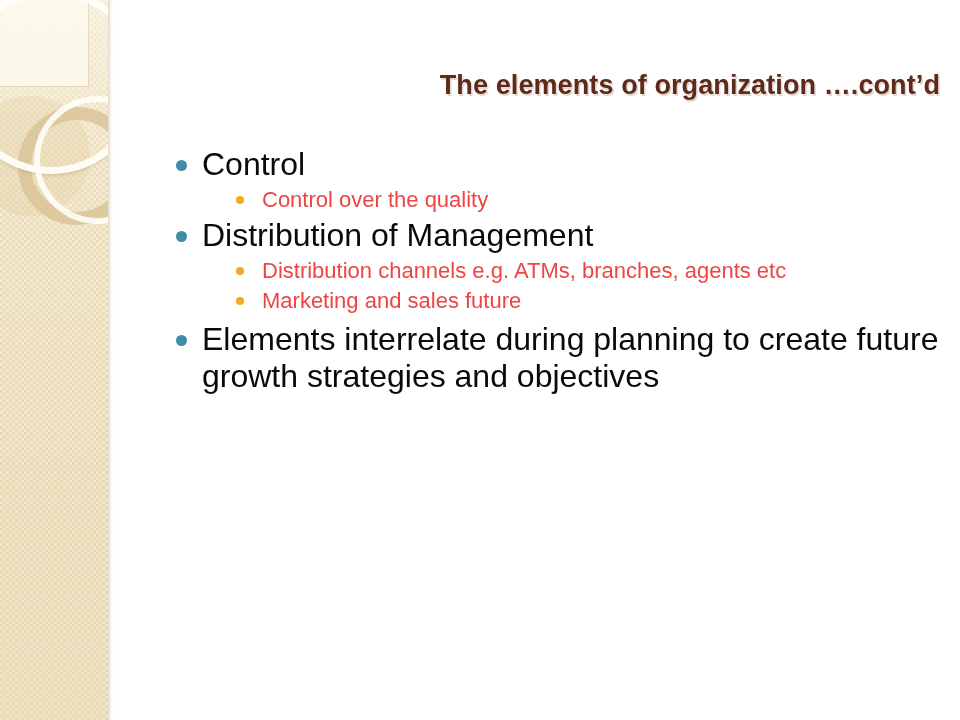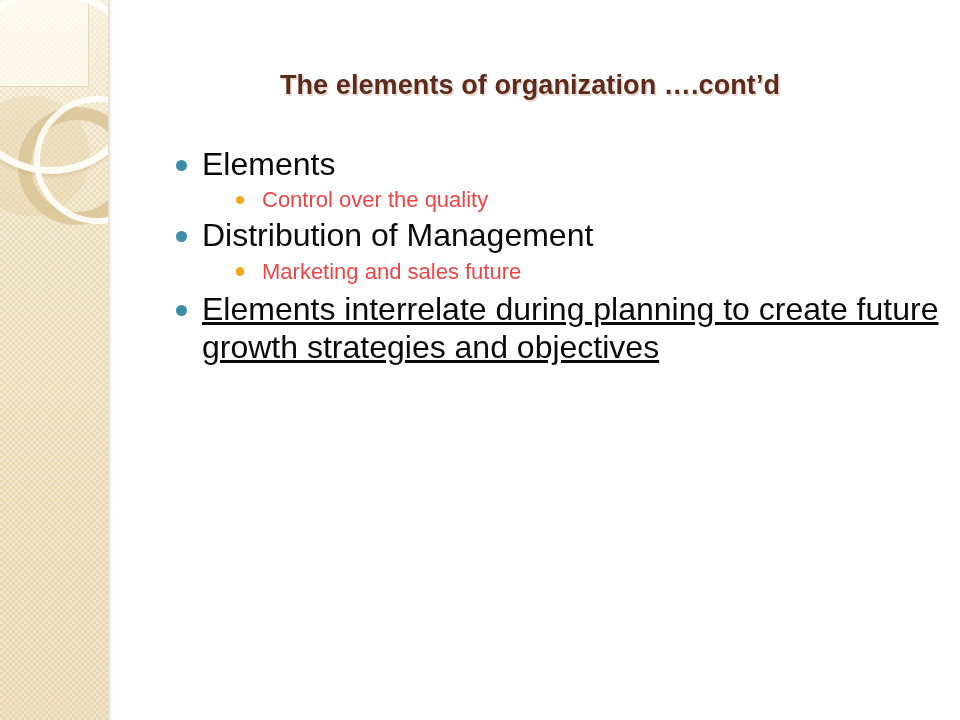--- a/index.html
+++ b/index.html
@@ -120,21 +120,21 @@
        rgba(220,210,190,.25) 45%,
        rgba(255,255,255,0) 100%);
   }
 
   
   #title {
     position: absolute;
     left: 120px;
     top: 70px;
     width: 820px;
-    text-align: center;
+    text-align: right;
     font-size: 27px;
     font-weight: bold;
     letter-spacing: .1px;
     color: #5e2a1c;
     text-shadow: 1.5px 1.5px 0 rgba(228,214,205,.95);
     white-space: nowrap;
   }
 
   
   #body {
@@ -195,39 +195,40 @@
     <div id="ring-cream-2"></div>
   </div>
   <div id="sidebar-edge"></div>
 
   <div id="title">The elements of organization ….cont’d</div>
 
   <div id="body">
 
     <div class="lvl1">
       <span class="bullet"></span>
-      <span>Elements</span>
+      <span>Control</span>
     </div>
     <div class="lvl2">
       <span class="bullet"></span>
       <span>Control over the quality</span>
     </div>
 
     <div class="lvl1">
       <span class="bullet"></span>
       <span>Distribution of Management</span>
     </div>
 
     <div class="lvl2">
       <span class="bullet"></span>
+      <span>Distribution channels e.g. ATMs, branches, agents etc</span>
     </div>
     <div class="lvl2">
       <span class="bullet"></span>
       <span>Marketing and sales future</span>
     </div>
 
-    <div class="lvl1" style="margin-top:6px;text-decoration:underline;">
+    <div class="lvl1" style="margin-top:6px;">
       <span class="bullet"></span>
       <span>Elements interrelate during planning to create future growth strategies and objectives</span>
     </div>
 
   </div>
 </div>
 
 </body></html>

